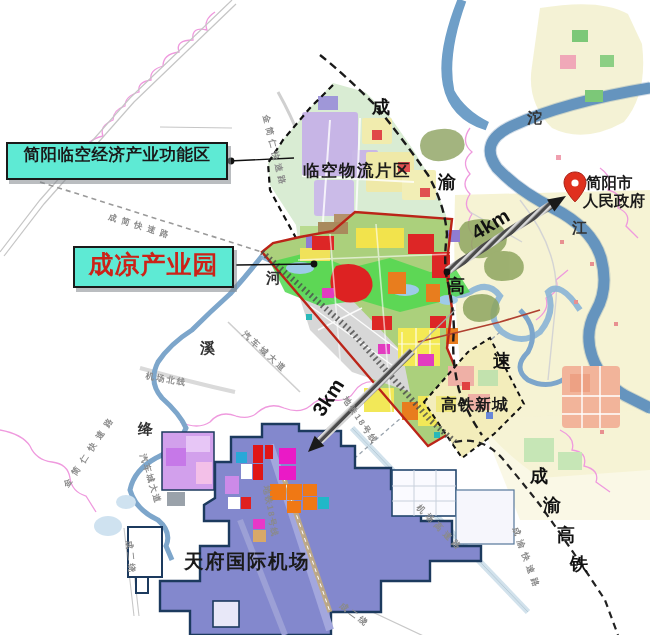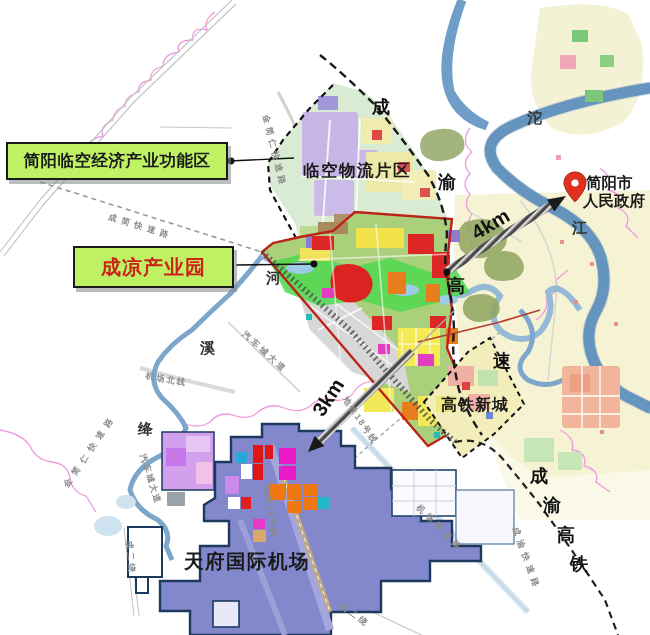--- a/index.html
+++ b/index.html
@@ -1,25 +1,25 @@
 <!DOCTYPE html>
 <html><head>
 <meta charset="utf-8">
 <style>
   html,body{margin:0;padding:0;background:#fff;}
   .stage{position:relative;width:650px;height:635px;background:#ffffff;overflow:hidden;
          font-family:"Liberation Sans",sans-serif;}
   .stage svg{position:absolute;left:0;top:0;}
-  .callout{position:absolute;background:#bef264;border:2.5px solid #1a1a1a;
-           box-shadow:3px 4px 0 rgba(130,134,140,.55);display:flex;align-items:center;justify-content:center;
+  .callout{position:absolute;background:#5eead4;border:2.5px solid #1a1a1a;
+           box-shadow:3px 4px 0 rgba(130,134,140,.55);display:flex;justify-content:center;
            z-index:5;}
   .callout-1{left:6px;top:142px;width:218px;height:34px;}
   .callout-1 span{font-size:16.5px;font-weight:bold;color:#1a1a1a;letter-spacing:.5px;white-space:nowrap;}
   .callout-2{left:73px;top:246px;width:157px;height:38px;}
-  .callout-2 span{font-size:20px;font-weight:bold;color:#cc2218;letter-spacing:1px;white-space:nowrap;}
+  .callout-2 span{font-size:25px;font-weight:bold;color:#cc2218;letter-spacing:1px;white-space:nowrap;}
   text{font-family:"Liberation Sans",sans-serif;}
   .big{font-weight:bold;fill:#1a1a1a;}
   .riv{font-weight:600;fill:#333;font-size:15px;}
   .road{fill:#8a8a8a;font-size:8.5px;font-weight:600;}
   .hwychar{font-weight:bold;fill:#111;font-size:18px;}
   .km{font-weight:bold;fill:#111;font-size:20px;}
 </style>
 </head>
 <body>
 

